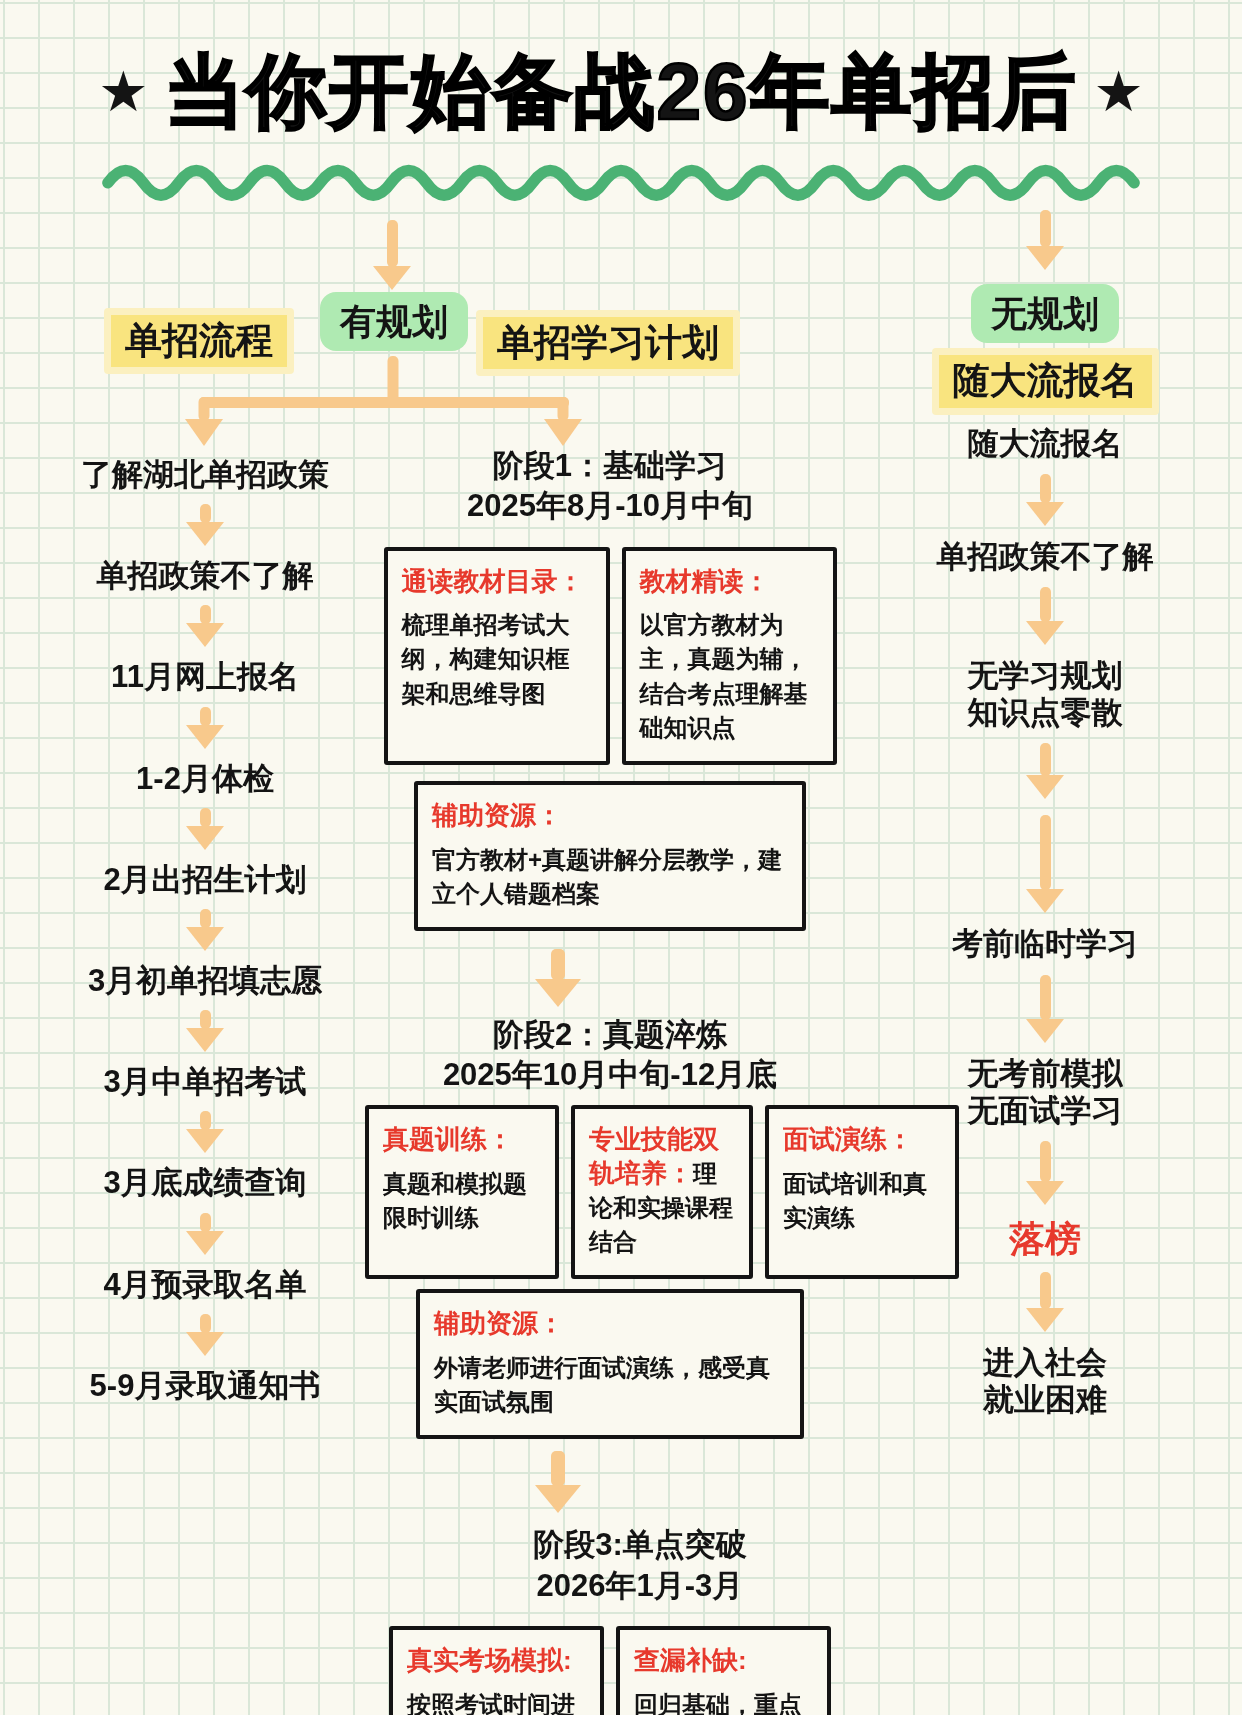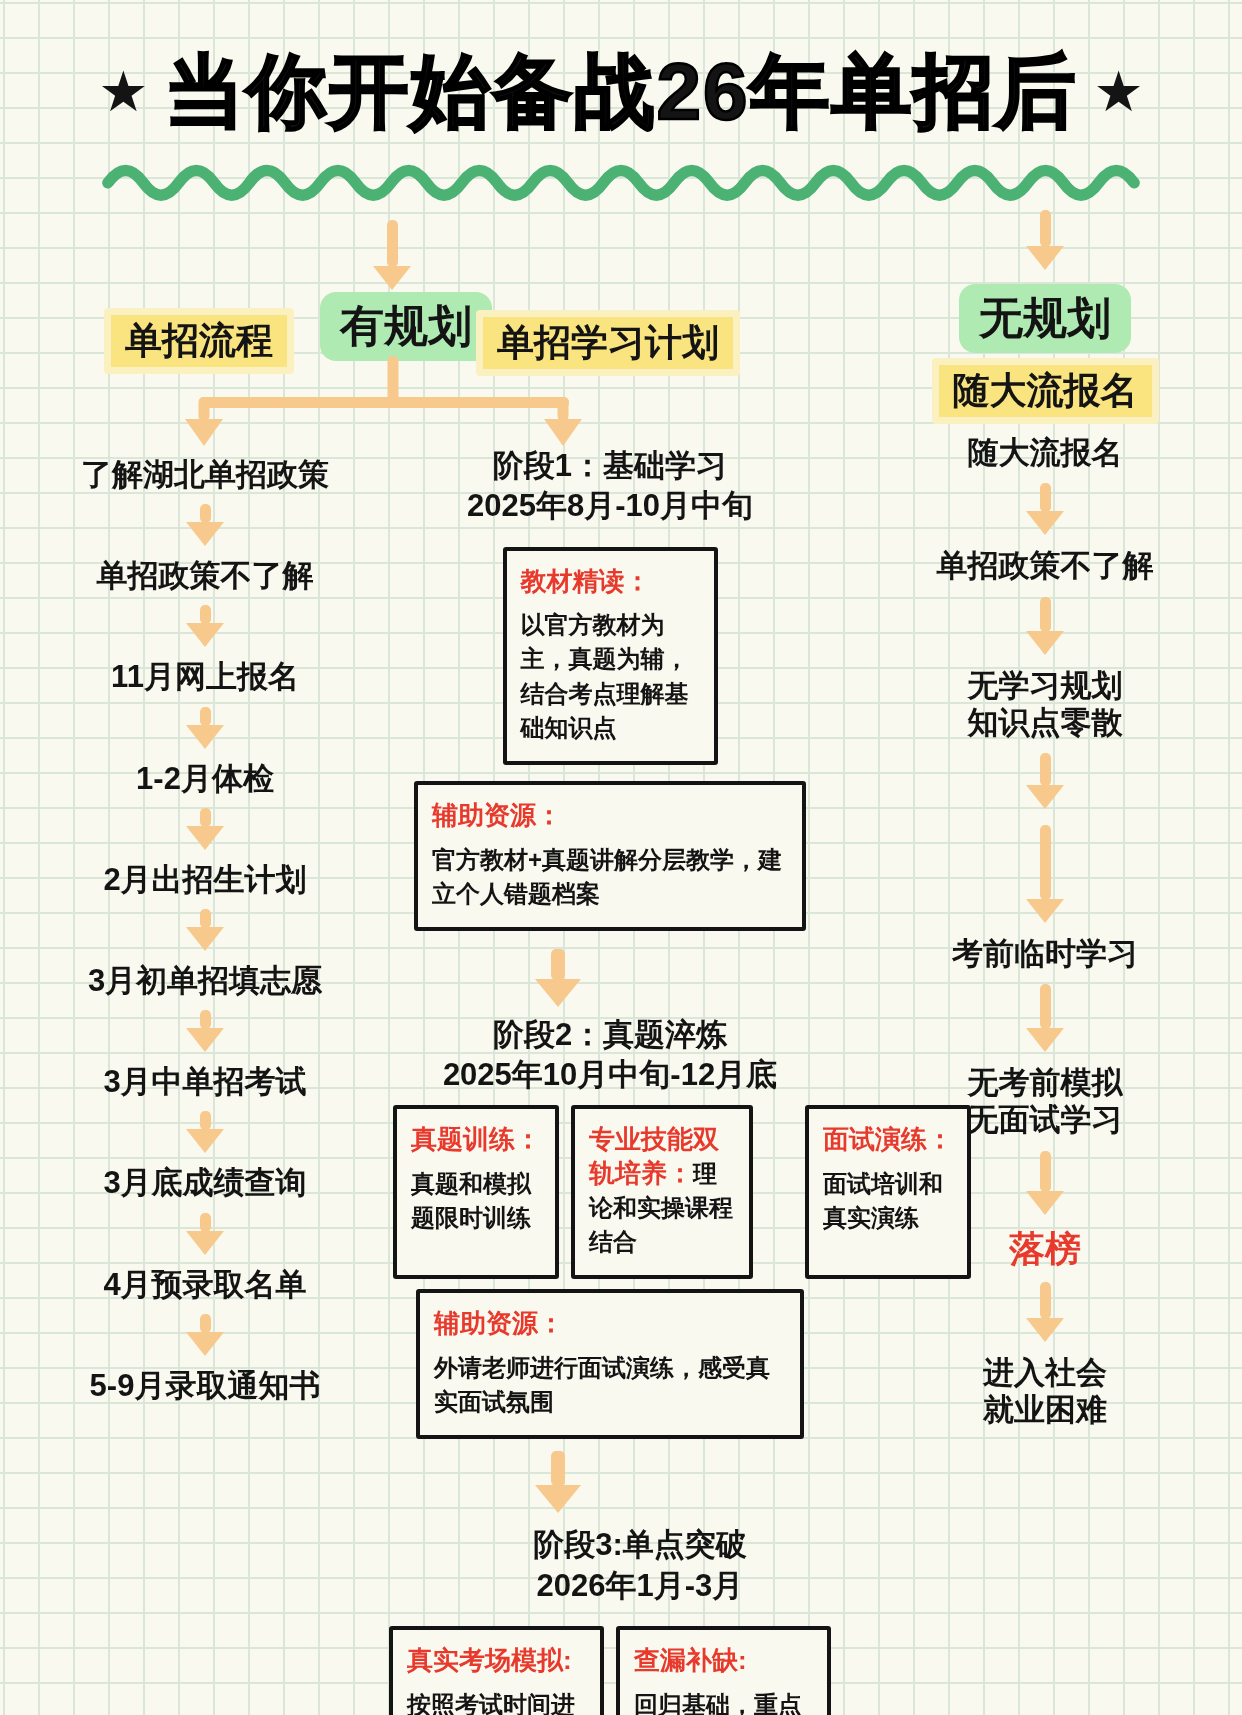--- a/index.html
+++ b/index.html
@@ -35,21 +35,21 @@
   .wave{position:absolute;left:33px;top:158px;}
   
   .arrow{display:flex;flex-direction:column;align-items:center;flex:none;}
   .arrow .stem{flex:1;width:11px;border-radius:5px;background:var(--orange);}
   .arrow .head{width:0;height:0;border:solid transparent;border-width:24px 19px 0 19px;border-top-color:var(--orange);margin-top:-1px;}
   .arrow.big .stem{width:14px;}
   .arrow.big .head{border-width:28px 23px 0 23px;}
   
   .bubble{
     background:var(--green-bubble);border-radius:16px;padding:8px 20px;
-    font-size:44px;font-weight:bold;line-height:1.2;white-space:nowrap;
+    font-size:36px;font-weight:bold;line-height:1.2;white-space:nowrap;
   }
   .tag{
     background:var(--yellow);border:7px solid var(--yellow-border);border-radius:4px;
     padding:4px 14px;font-size:37px;font-weight:bold;white-space:nowrap;line-height:1.2;
   }
   .abs{position:absolute;}
   
   .col{position:absolute;display:flex;flex-direction:column;align-items:center;}
   .col-left{left:30px;top:452px;width:350px;}
   .col-mid{left:300px;top:446px;width:620px;}
@@ -70,21 +70,21 @@
     border:4px solid var(--ink);border-radius:3px;background:var(--bg);
     padding:14px 14px 16px;flex:none;
   }
   .box-heading{
     display:block;color:var(--red);font-size:26px;font-weight:bold;
     line-height:1.3;margin-bottom:10px;
   }
   .box-heading.inline{display:inline;margin:0;}
   .box-body{font-size:24px;font-weight:bold;line-height:1.42;color:var(--ink);}
   .w226{width:226px;} .w215{width:215px;}
-  .w162{width:166px;margin-left:40px;} .w218{width:182px;}
+  .w162{width:194px;} .w218{width:182px;}
   .aux1{width:392px;margin-top:16px;}
   .aux2{width:388px;margin-top:10px;}
   .mt8{margin-top:8px;} .mt12{margin-top:12px;} .mt18{margin-top:18px;}
   .nudge-l{position:relative;left:-52px;}
   .nudge-r{position:relative;left:52px;}
   .nudge-r30{position:relative;left:30px;}
 </style>
 </head>
 <body>
 
@@ -167,20 +167,24 @@
     <div class="flow-item">5-9月录取通知书</div>
   </div>
 
   <div class="col col-mid">
 
     <div class="stage-head">
       <span class="stage-title">阶段1：基础学习</span>
       <span class="stage-period">2025年8月-10月中旬</span>
     </div>
     <div class="box-row">
+      <div class="info-box w226">
+        <span class="box-heading">通读教材目录：</span>
+        <span class="box-body">梳理单招考试大纲，构建知识框架和思维导图</span>
+      </div>
       <div class="info-box w215">
         <span class="box-heading">教材精读：</span>
         <span class="box-body">以官方教材为主，真题为辅，结合考点理解基础知识点</span>
       </div>
     </div>
     <div class="info-box aux1">
       <span class="box-heading">辅助资源：</span>
       <span class="box-body">官方教材+真题讲解分层教学，建立个人错题档案</span>
     </div>
 

